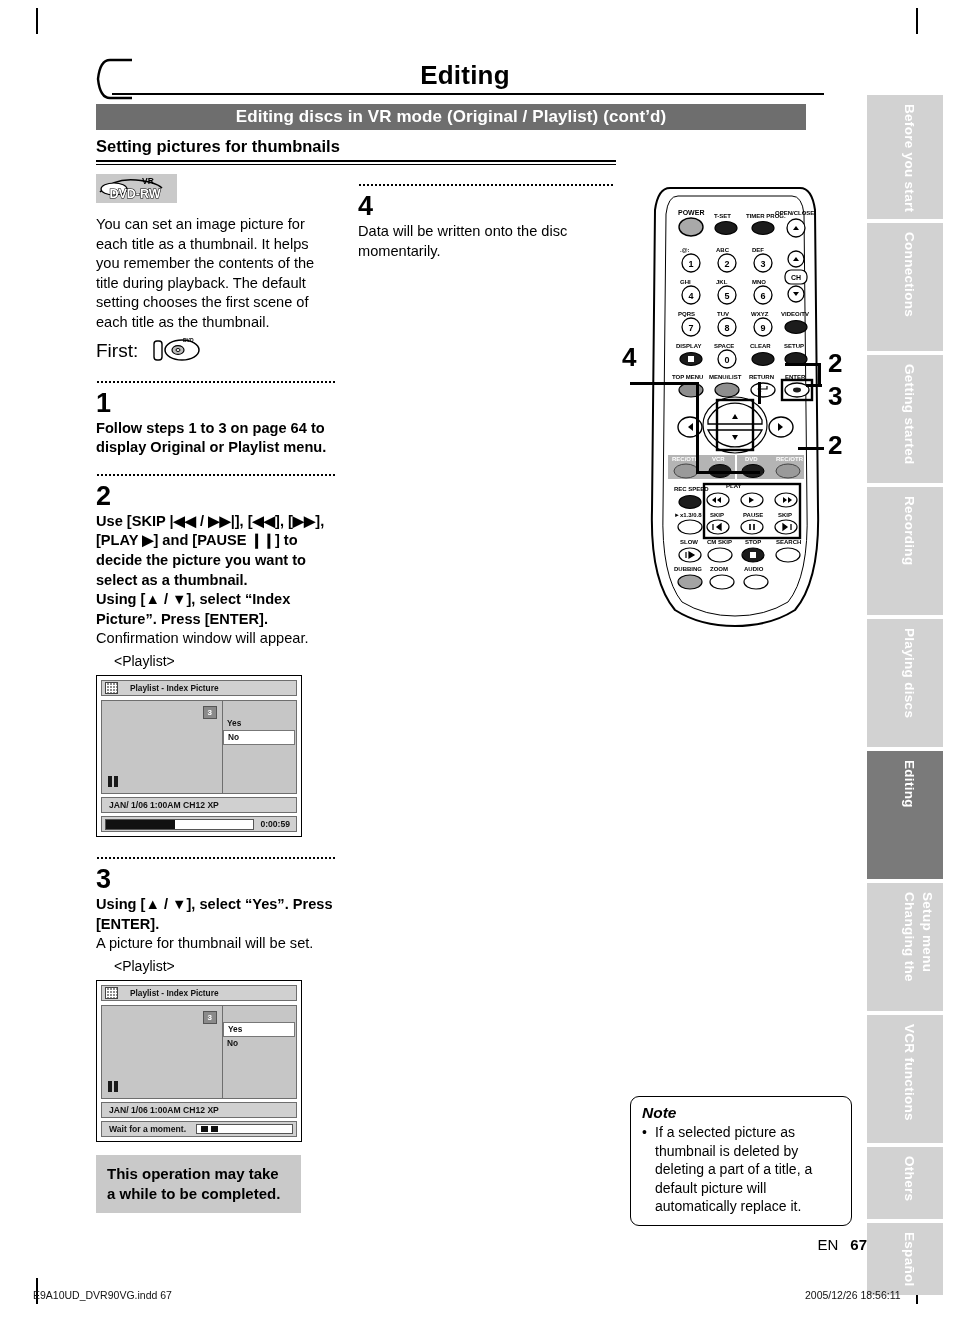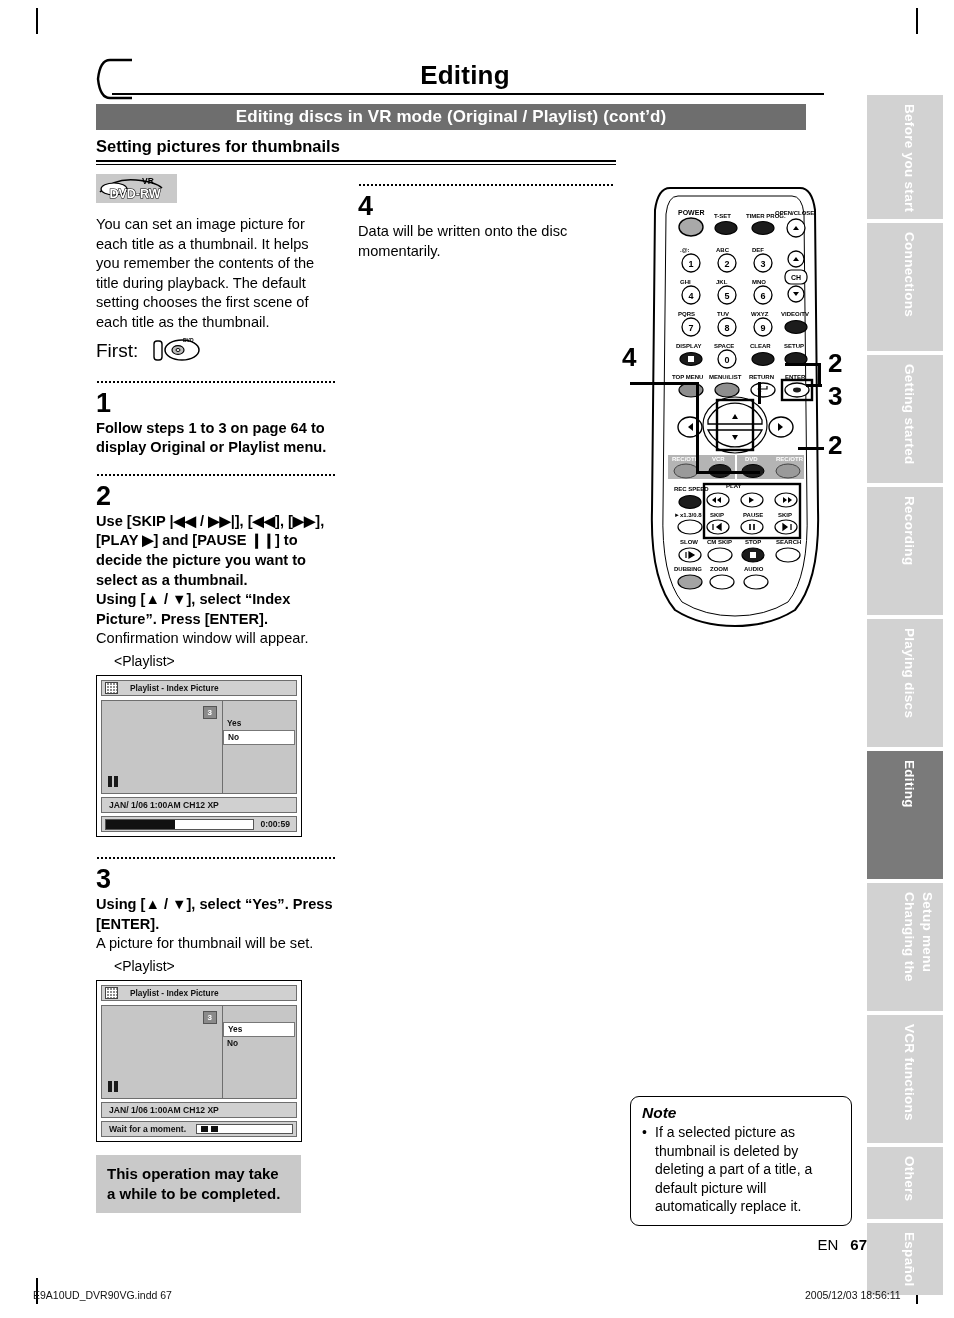--- a/index.html
+++ b/index.html
@@ -443,15 +443,15 @@
       </div>
       <div class="tab" style="height: 72px;">
         <span class="vt single">Español</span>
       </div>
     </div>
 
   <div class="pagefoot">
     <span class="en">EN</span><span class="num">67</span>
   </div>
   <div class="footline">E9A10UD_DVR90VG.indd   67</div>
-  <div class="footline2">2005/12/03   18:56:11</div>
+  <div class="footline2">2005/12/26   18:56:11</div>
 
 </div>
 
 </body></html>

